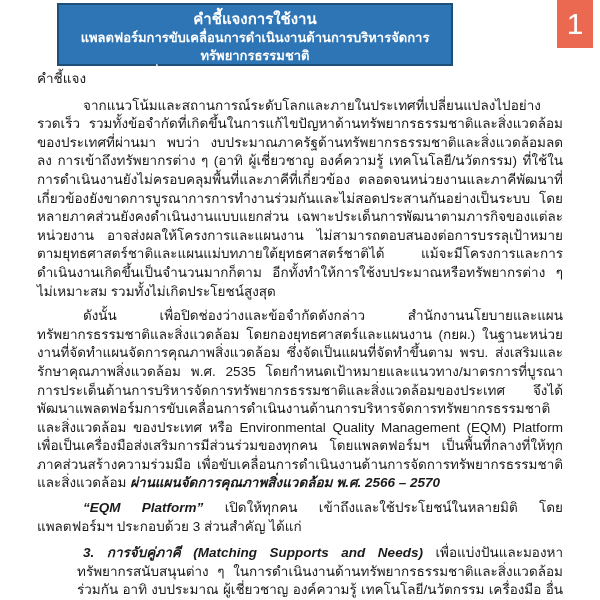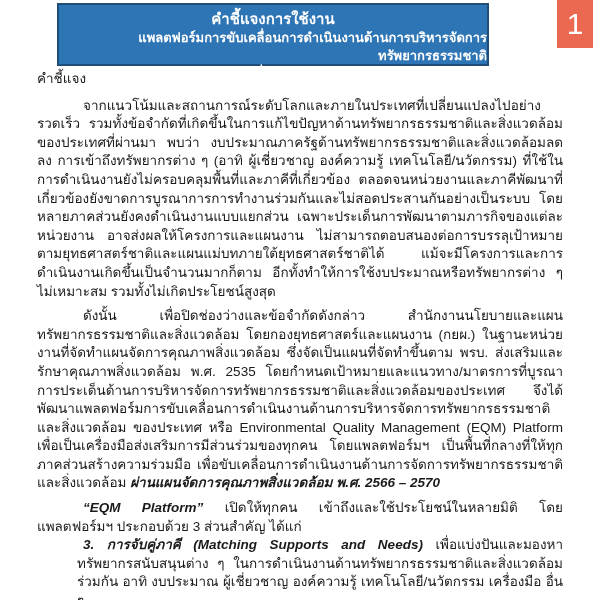--- a/index.html
+++ b/index.html
@@ -12,38 +12,38 @@
   *{margin:0;padding:0;box-sizing:border-box;}
   html,body{width:600px;height:600px;overflow:hidden;background:#ffffff;}
   body{
     font-family:"Liberation Sans","DejaVu Sans",sans-serif;
     color:var(--text);
     font-size:13.5px;
     line-height:18.6px;
     position:relative;
   }
   .banner{
-    position:absolute;left:57px;top:3px;width:432px;height:63px;
+    position:absolute;left:57px;top:3px;width:396px;height:63px;
     background:var(--header-bg);
     border:2px solid var(--header-border);
     color:#ffffff;text-align:center;padding-top:4px;
   }
   .banner-l1{font-size:15px;font-weight:bold;line-height:20px;}
-  .banner-l2{font-size:13px;font-weight:bold;line-height:18px;text-align:right;}
+  .banner-l2{font-size:13px;font-weight:bold;line-height:18px;}
   .badge{
     position:absolute;left:557px;top:0;width:36px;height:48px;
     background:var(--badge-bg);color:#ffffff;
     display:flex;align-items:center;justify-content:center;
     font-size:30px;line-height:48px;
   }
   .content{position:absolute;top:70px;left:0;right:0;padding:0 37px;}
   .heading{font-weight:normal;margin-bottom:8px;}
   .para{margin:0 0 6px 0;text-align:justify;}
   .para.indent{text-indent:46px;}
-  .para.tight{margin-bottom:0;}
+  .para.tight{margin-bottom:8px;}
   .para.numbered{margin:0 0 0 40px;text-indent:6px;text-align:justify;}
   .b{font-weight:bold;font-style:italic;}
 </style>
 </head>
 <body>
 
 <div class="page">
 
   <div class="banner">
     <div class="banner-l1">คำชี้แจงการใช้งาน</div>

